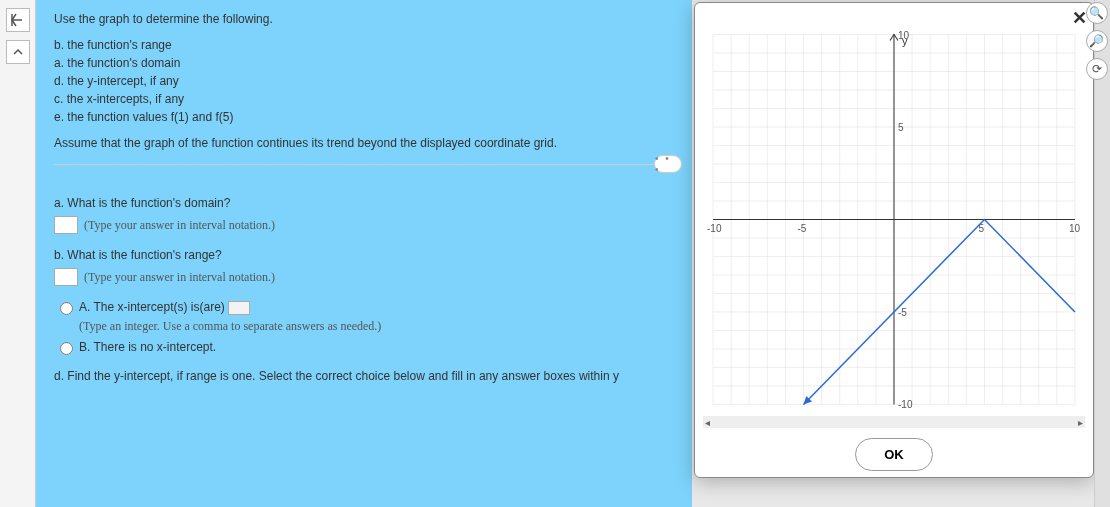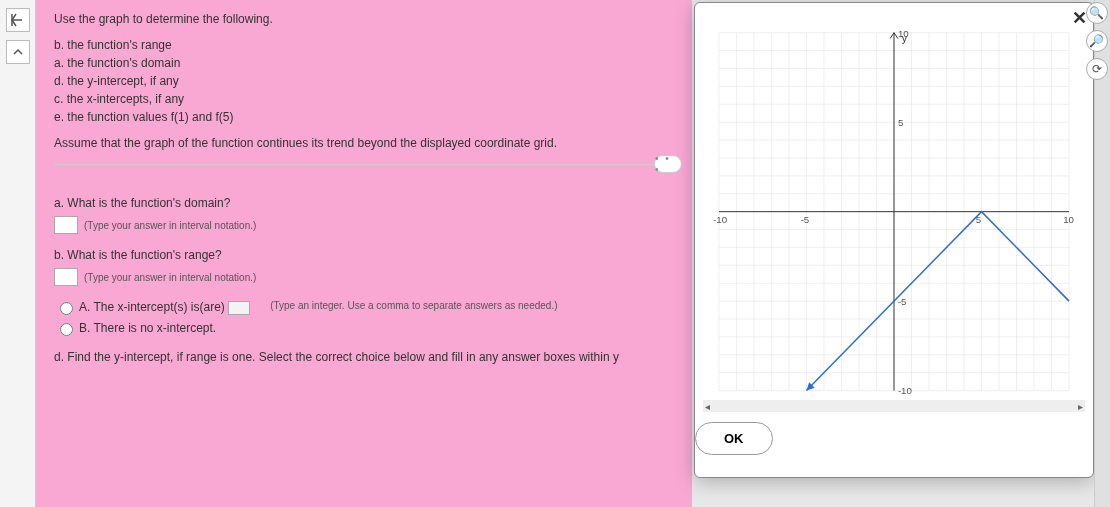--- a/index.html
+++ b/index.html
@@ -31,21 +31,21 @@
     background: #fff;
     display: flex; align-items: center; justify-content: center;
     font-size: 14px;
     color: #555;
     cursor: pointer;
   }
   .content {
     position: absolute;
     left: 36px; top: 0; bottom: 0; right: 418px;
     padding: 12px 18px;
-    background: #f9a8d4;
+    background: #7dd3fc;
     overflow: hidden;
   }
   .prompt-head { margin-bottom: 10px; }
   .sub-list { margin: 6px 0 10px 0; }
   .sub-list div { line-height: 1.5; }
   .assume { margin-bottom: 10px; }
   .divider {
     position: relative;
     height: 18px;
     border-top: 1px solid #ccc;
@@ -65,24 +65,24 @@
     cursor: pointer;
   }
   .q-block { margin-bottom: 14px; }
   .q-block .q-label { margin-bottom: 6px; }
   .ans-row { display: flex; align-items: center; gap: 6px; margin-bottom: 4px; }
   .small-input {
     width: 24px; height: 18px;
     border: 1px solid #aaa;
     background: #fff;
   }
-  .hint { font-size: 10px; color: #555; }
+  .hint { font-size: 12px; color: #555; font-family: Liberation Serif, serif; }
   .choice-row { display: flex; align-items: flex-start; gap: 6px; margin: 6px 0 0 6px; }
   .choice-row input[type=radio] { margin-top: 2px; }
-  .choice-body { display: flex; gap: 20px; }
+  .choice-body { display: flex; flex-direction: column; gap: 4px; }
   .inline-input {
     display: inline-block;
     width: 22px; height: 14px;
     border: 1px solid #aaa;
     background: #f3f3f3;
     vertical-align: middle;
   }
 
   .modal {
     position: absolute;
@@ -114,23 +114,23 @@
   .graph-scroll {
     position: absolute;
     bottom: 0; left: 0; right: 0;
     height: 12px;
     background: #eee;
     display: flex; justify-content: space-between; align-items: center;
     padding: 0 2px;
   }
   .graph-scroll span { font-size: 10px; color: #666; cursor: pointer; }
   .ok-row {
-    padding: 10px 0 22px 0;
+    padding: 10px 0 6px 0;
     display: flex;
-    justify-content: flex-start;
+    justify-content: center;
   }
   .ok-btn {
     padding: 8px 28px;
     border: 1px solid #999;
     border-radius: 18px;
     background: #fff;
     font-weight: bold;
     font-size: 13px;
     cursor: pointer;
   }

